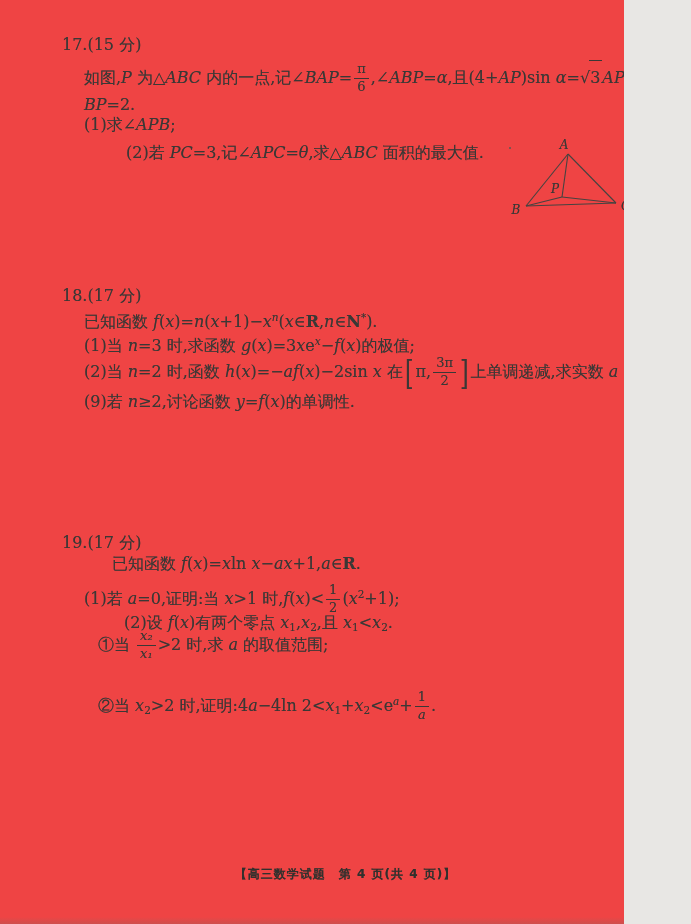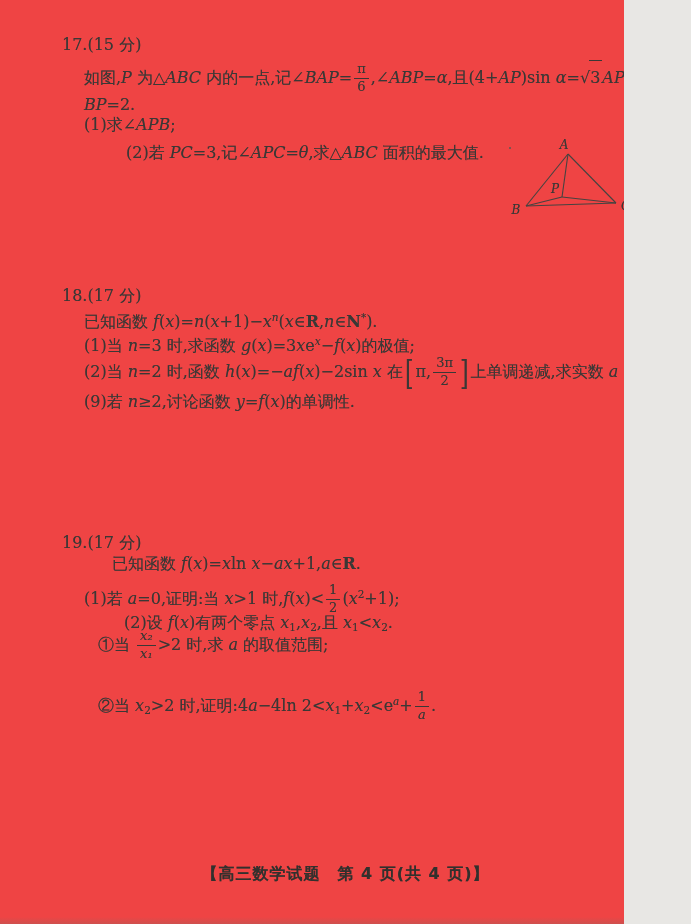--- a/index.html
+++ b/index.html
@@ -47,21 +47,21 @@
   .l19-4 { left:98px; top:684px; }
 
   .diagram { position:absolute; left:498px; top:136px; width:150px; height:84px; margin:0; }
   .diagram svg { display:block; }
   .diagram text { font-family:"DejaVu Serif","Liberation Serif",serif;
                   font-style:italic; font-size:12px; fill:#3a3836; }
 
   .footer { position:absolute; left:0; top:857px; width:691px; height:34px;
             line-height:34px; text-align:center;
             font-family:"DejaVu Sans","Liberation Sans",sans-serif;
-            font-weight:700; font-size:16px; color:#32302d; letter-spacing:1px; }
+            font-weight:700; font-size:12px; color:#32302d; letter-spacing:1px; }
 
   .scan-edge-bottom { position:absolute; left:0; right:0; bottom:0; height:7px;
             background:linear-gradient(to bottom, rgba(0,0,0,0), rgba(118,112,104,0.28)); }
 </style>
 </head>
 <body>
 
 <div class="page">
 
   <section>

